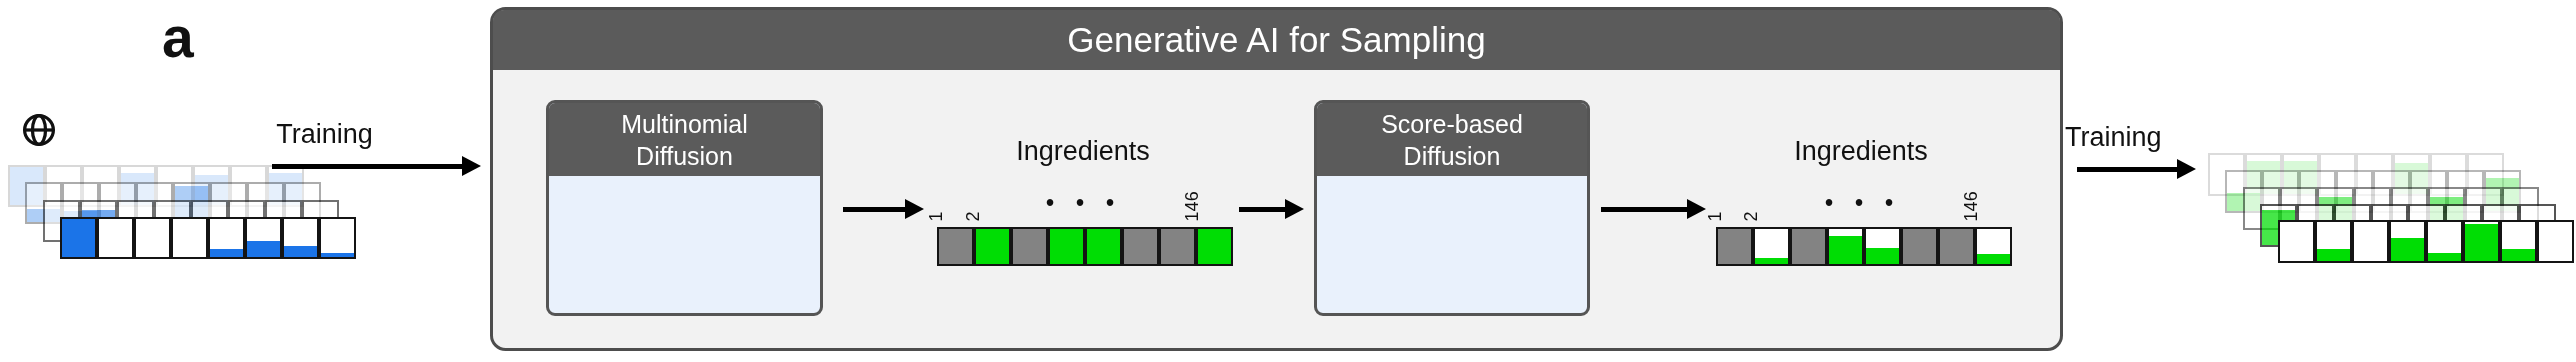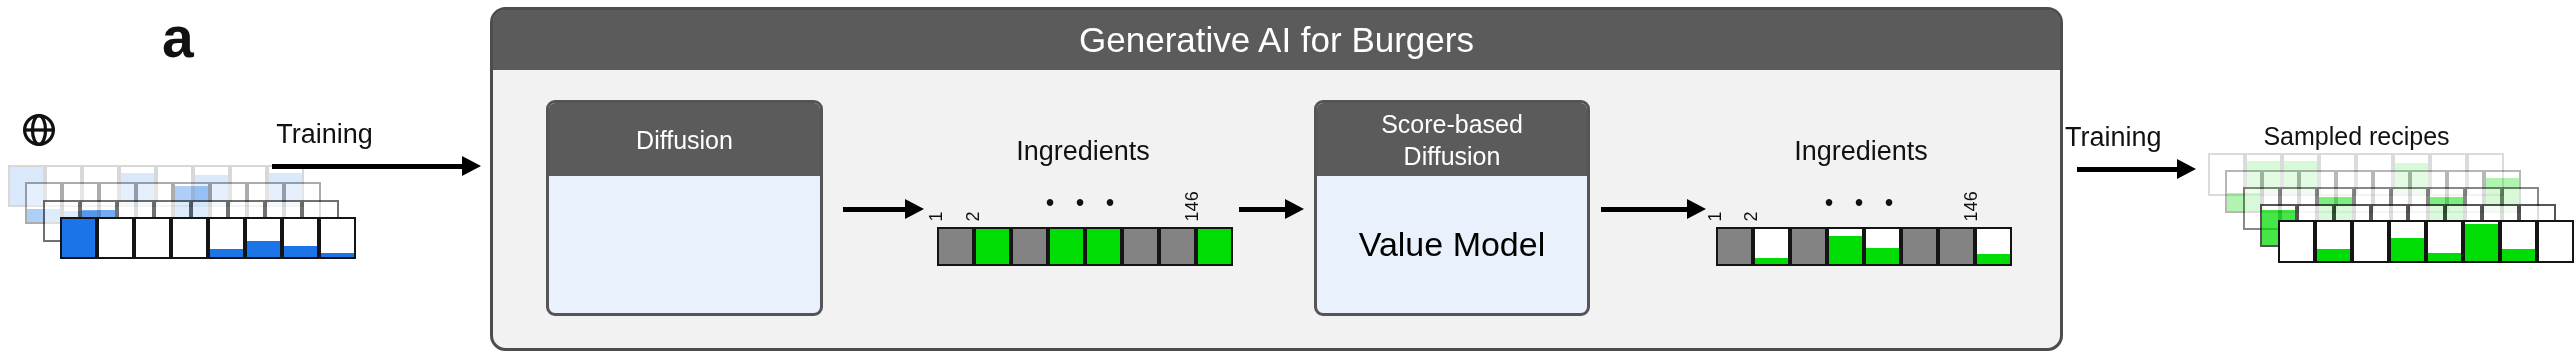--- a/index.html
+++ b/index.html
@@ -142,26 +142,27 @@
         </div>
       </div>
     </div>
 
   <div class="abs flow-label ctr" style="left:266px;top:119px;width:117px;">Training</div>
   <div class="arrow-line" style="left:272px;top:164px;width:192px;"></div>
   <div class="arrow-head" style="left:462px;top:156px;"></div>
 
   <div class="gen-box">
     <div class="gen-box-header">
-      <span>Generative AI for Burgers</span>
+      <span>Generative AI for Sampling</span>
     </div>
   </div>
 
   <div class="model-box" style="left:546px;top:100px;">
     <div class="model-header">
+      <span>Multinomial</span>
       <span>Diffusion</span>
     </div>
   </div>
 
   <div class="arrow-line" style="left:843px;top:207px;width:65px;"></div>
   <div class="arrow-head" style="left:905px;top:199px;"></div>
 
   <div class="row-title" style="left:986px;top:136px;">Ingredients</div>
   <span class="idx" style="left:946px;top:202px;">1</span>
   <span class="idx" style="left:983px;top:202px;">2</span>
@@ -181,23 +182,20 @@
     </div>
 
   <div class="arrow-line" style="left:1239px;top:207px;width:48px;"></div>
   <div class="arrow-head" style="left:1285px;top:199px;"></div>
 
   <div class="model-box" style="left:1314px;top:100px;width:276px;">
     <div class="model-header">
       <span>Score-based</span>
       <span>Diffusion</span>
     </div>
-    <div class="model-body">
-      <span>Value Model</span>
-    </div>
   </div>
 
   <div class="arrow-line" style="left:1601px;top:207px;width:88px;"></div>
   <div class="arrow-head" style="left:1687px;top:199px;"></div>
 
   <div class="row-title" style="left:1764px;top:136px;">Ingredients</div>
   <span class="idx" style="left:1725px;top:202px;">1</span>
   <span class="idx" style="left:1761px;top:202px;">2</span>
   <span class="idx" style="left:1981px;top:202px;">146</span>
   <span class="dots" style="left:1863px;top:192px;">• • •</span>
@@ -219,21 +217,20 @@
         <div class="cell" style="width: 37px; height: 39px; background: rgb(255, 255, 255);">
           <div class="fill" style="height: 28%; background: rgb(0, 221, 4);"></div>
         </div>
       </div>
     </div>
 
   <div class="abs flow-label" style="left:2065px;top:122px;">Training</div>
   <div class="arrow-line" style="left:2077px;top:167px;width:102px;"></div>
   <div class="arrow-head" style="left:2177px;top:159px;"></div>
 
-  <div class="abs small-label ctr" style="left:2240px;top:122px;width:233px;">Sampled recipes</div>
   <div class="abs" id="sampled-stack">
       <div class="stack-layer" style="left: 2208px; top: 153px; opacity: 0.15;">
         <div class="cell" style="width: 37px; height: 43px; background: rgb(255, 255, 255);"></div>
         <div class="cell" style="width: 37px; height: 43px; background: rgb(255, 255, 255);">
           <div class="fill" style="height: 85%; background: rgb(0, 221, 4);"></div>
         </div>
         <div class="cell" style="width: 37px; height: 43px; background: rgb(255, 255, 255);">
           <div class="fill" style="height: 85%; background: rgb(0, 221, 4);"></div>
         </div>
         <div class="cell" style="width: 37px; height: 43px; background: rgb(255, 255, 255);"></div>

